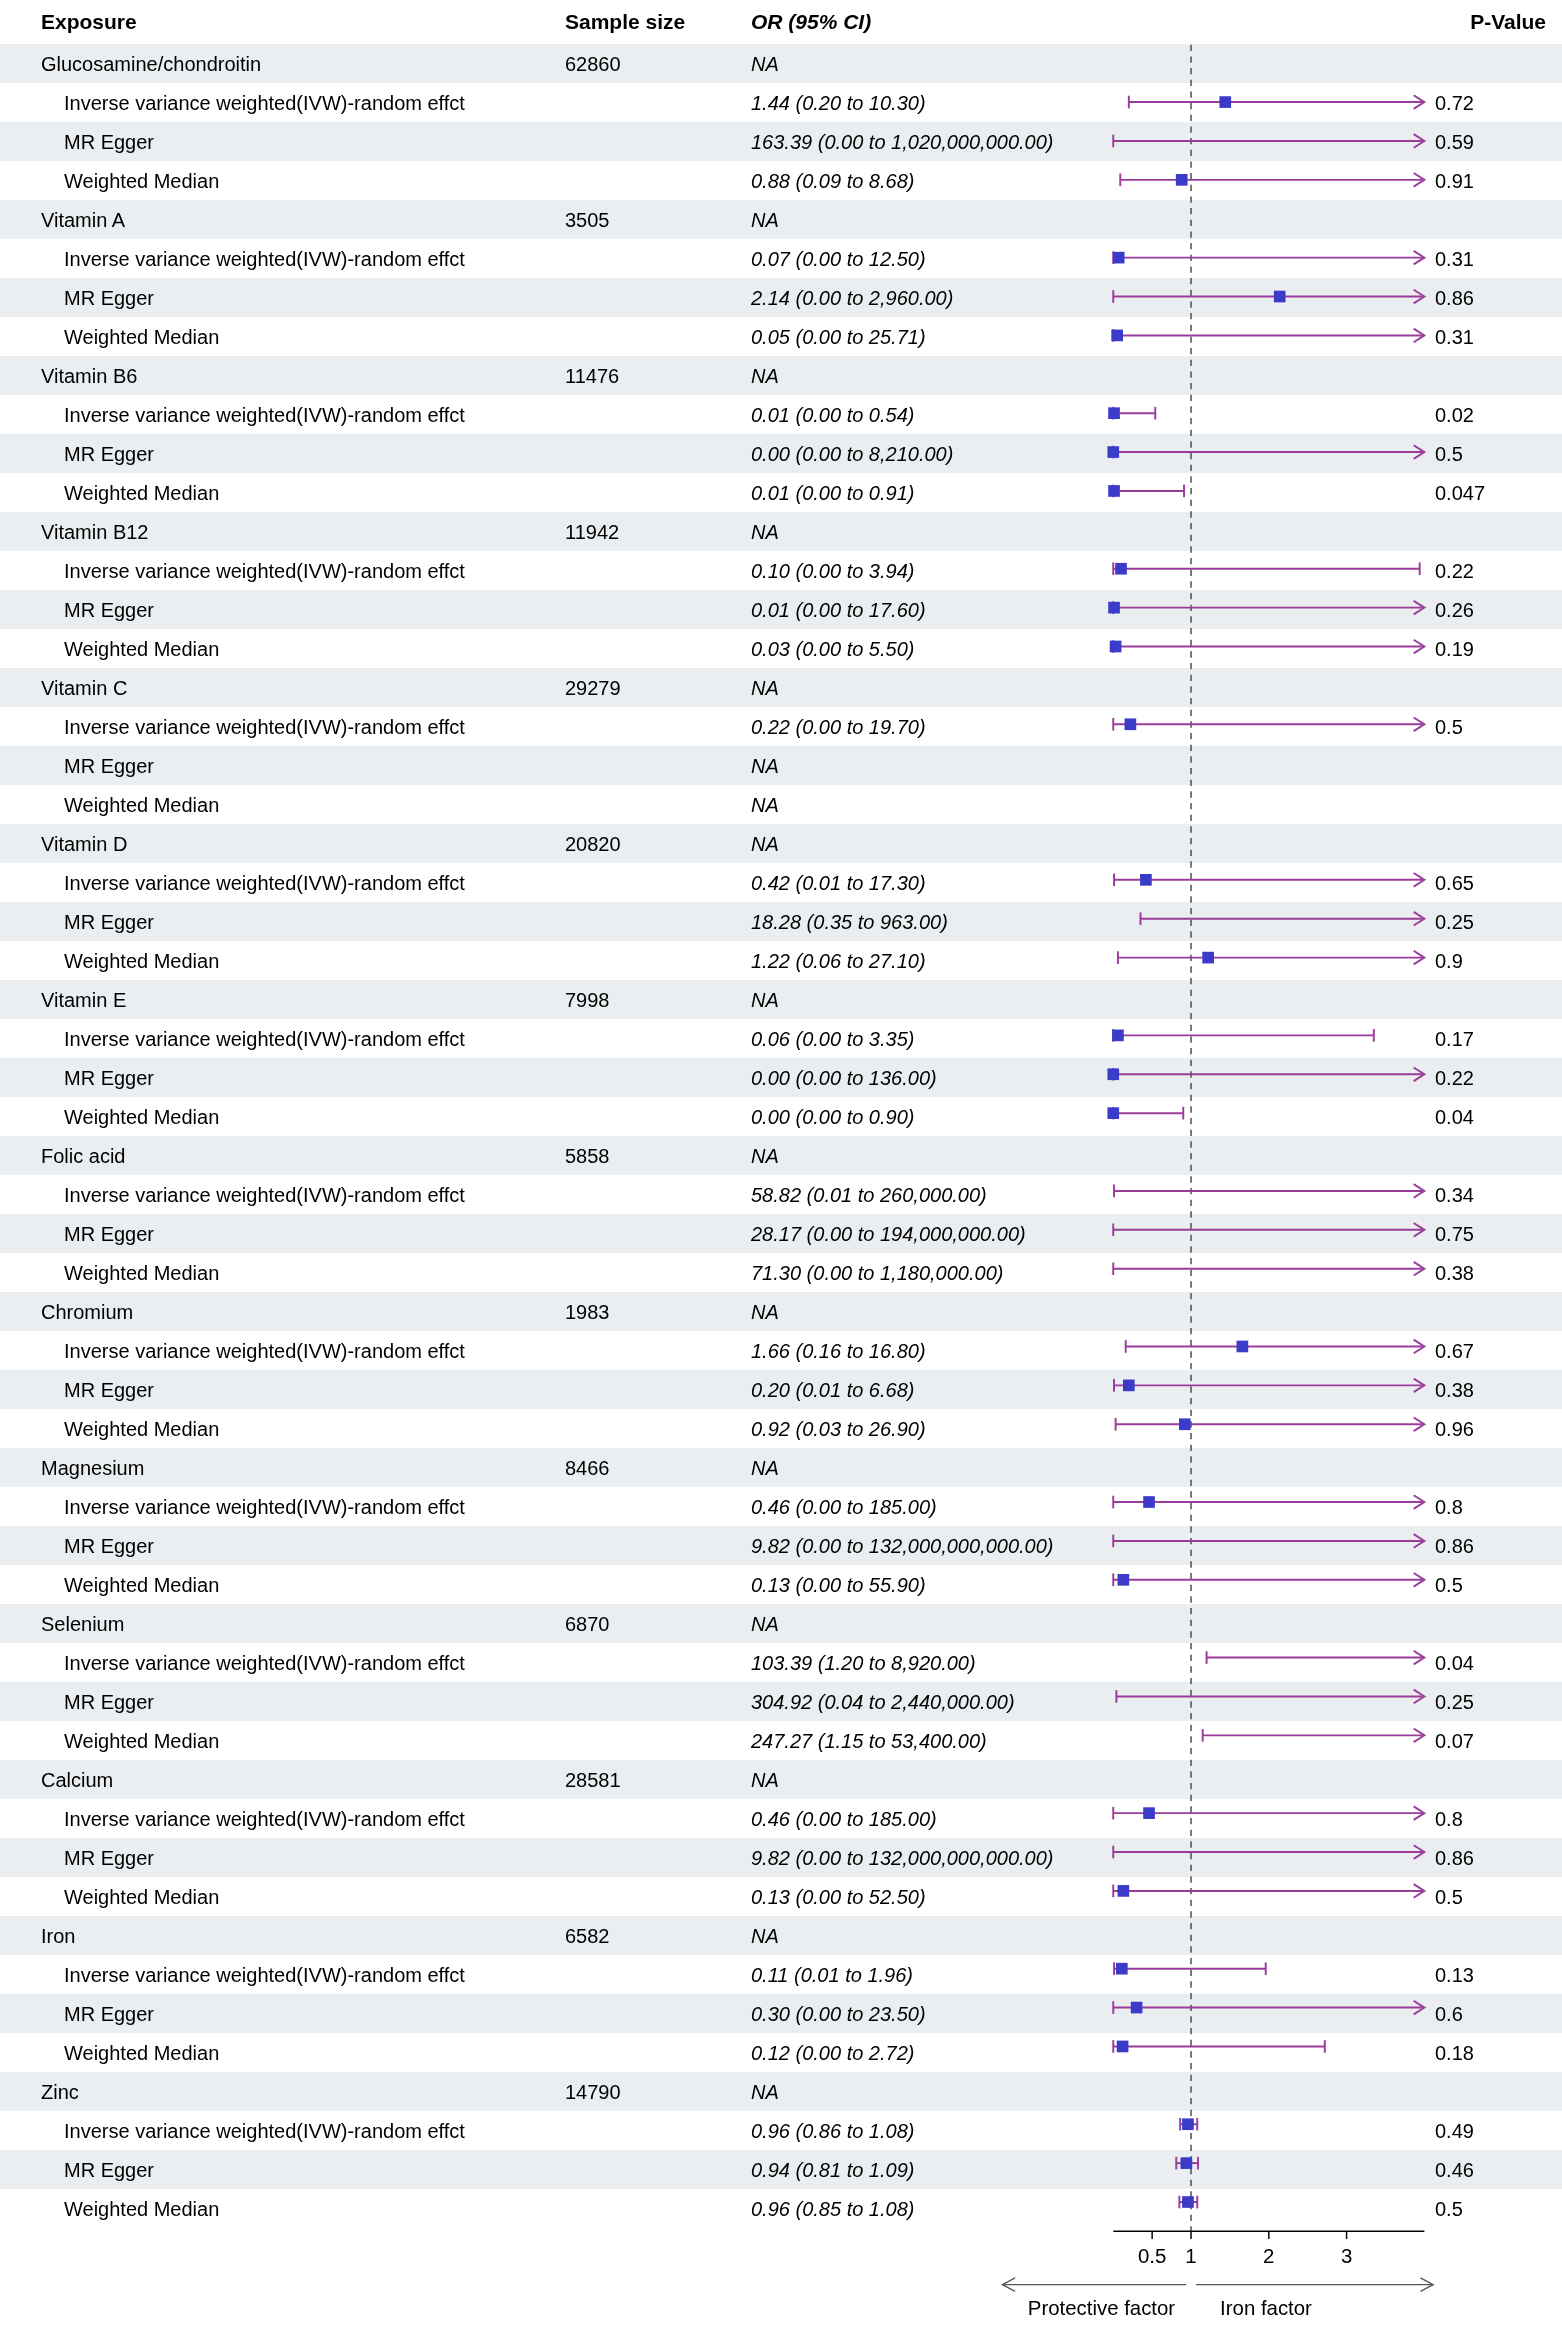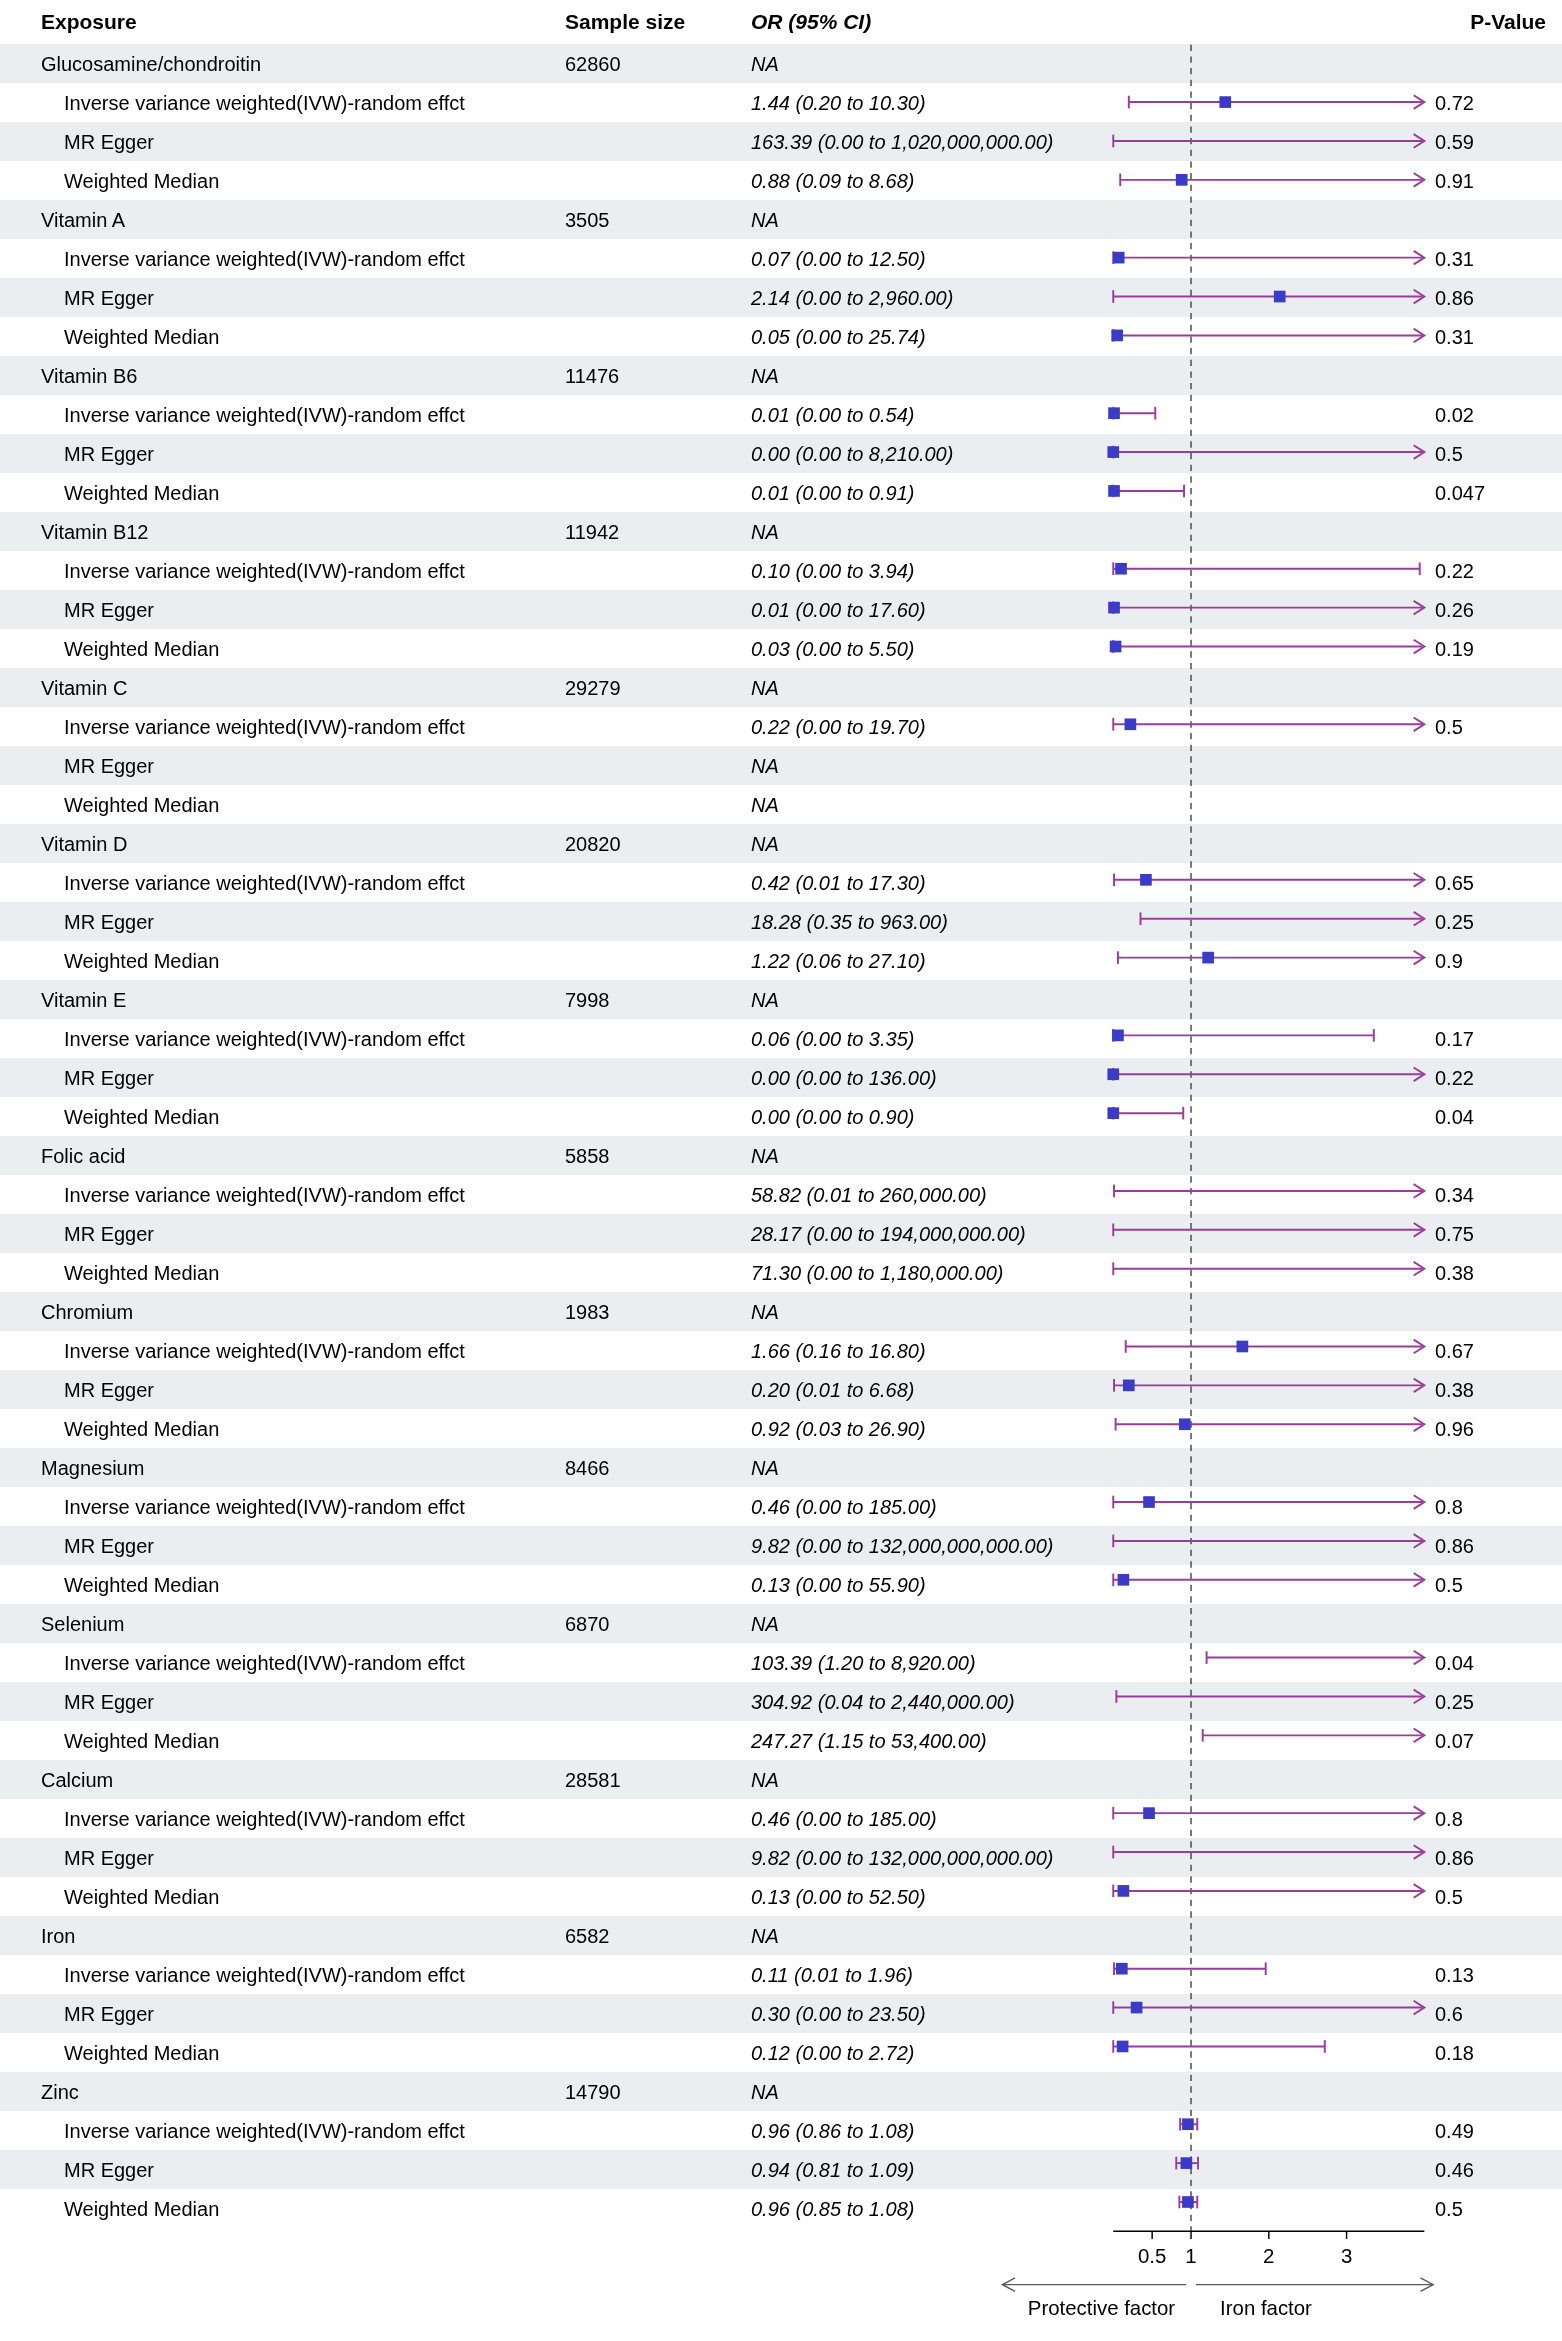--- a/index.html
+++ b/index.html
@@ -106,21 +106,21 @@
       </div>
       <div class="row method shaded">
         <span class="cell c-exposure">MR Egger</span>
         <span class="cell c-sample"></span>
         <span class="cell c-orci">2.14 (0.00 to 2,960.00)</span>
         <span class="cell c-pval">0.86</span>
       </div>
       <div class="row method">
         <span class="cell c-exposure">Weighted Median</span>
         <span class="cell c-sample"></span>
-        <span class="cell c-orci">0.05 (0.00 to 25.74)</span>
+        <span class="cell c-orci">0.05 (0.00 to 25.71)</span>
         <span class="cell c-pval">0.31</span>
       </div>
       <div class="row group shaded">
         <span class="cell c-exposure">Vitamin B6</span>
         <span class="cell c-sample">11476</span>
         <span class="cell c-orci">NA</span>
         <span class="cell c-pval"></span>
       </div>
       <div class="row method">
         <span class="cell c-exposure">Inverse variance weighted(IVW)-random effct</span>

